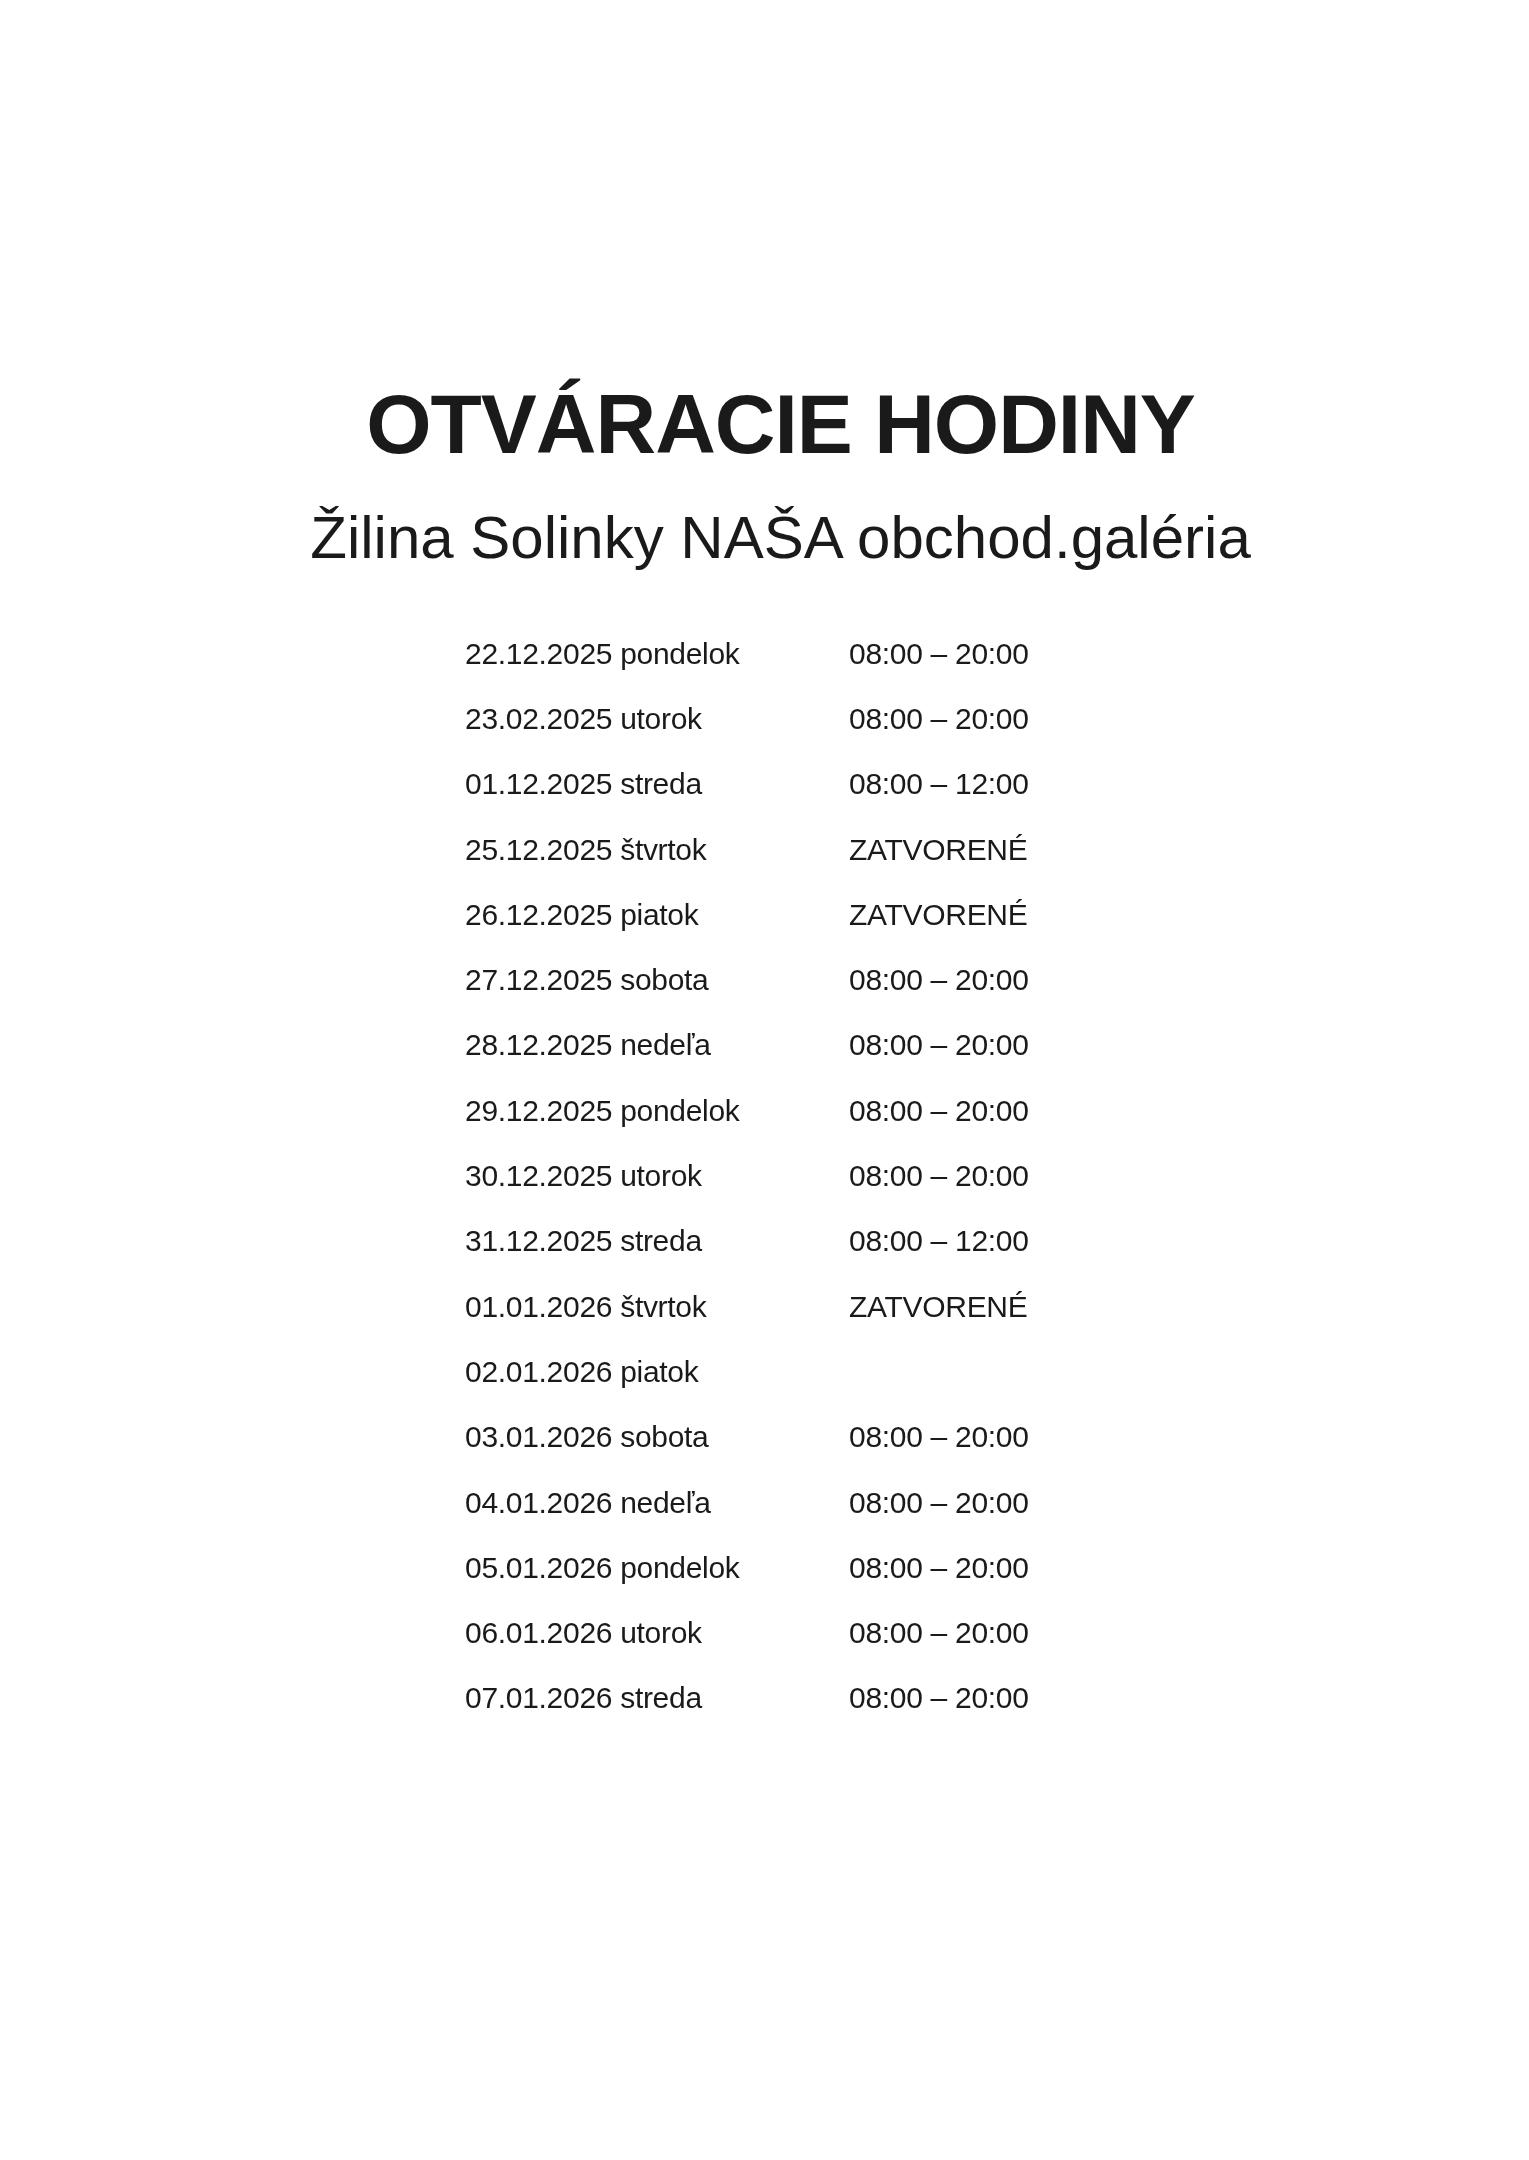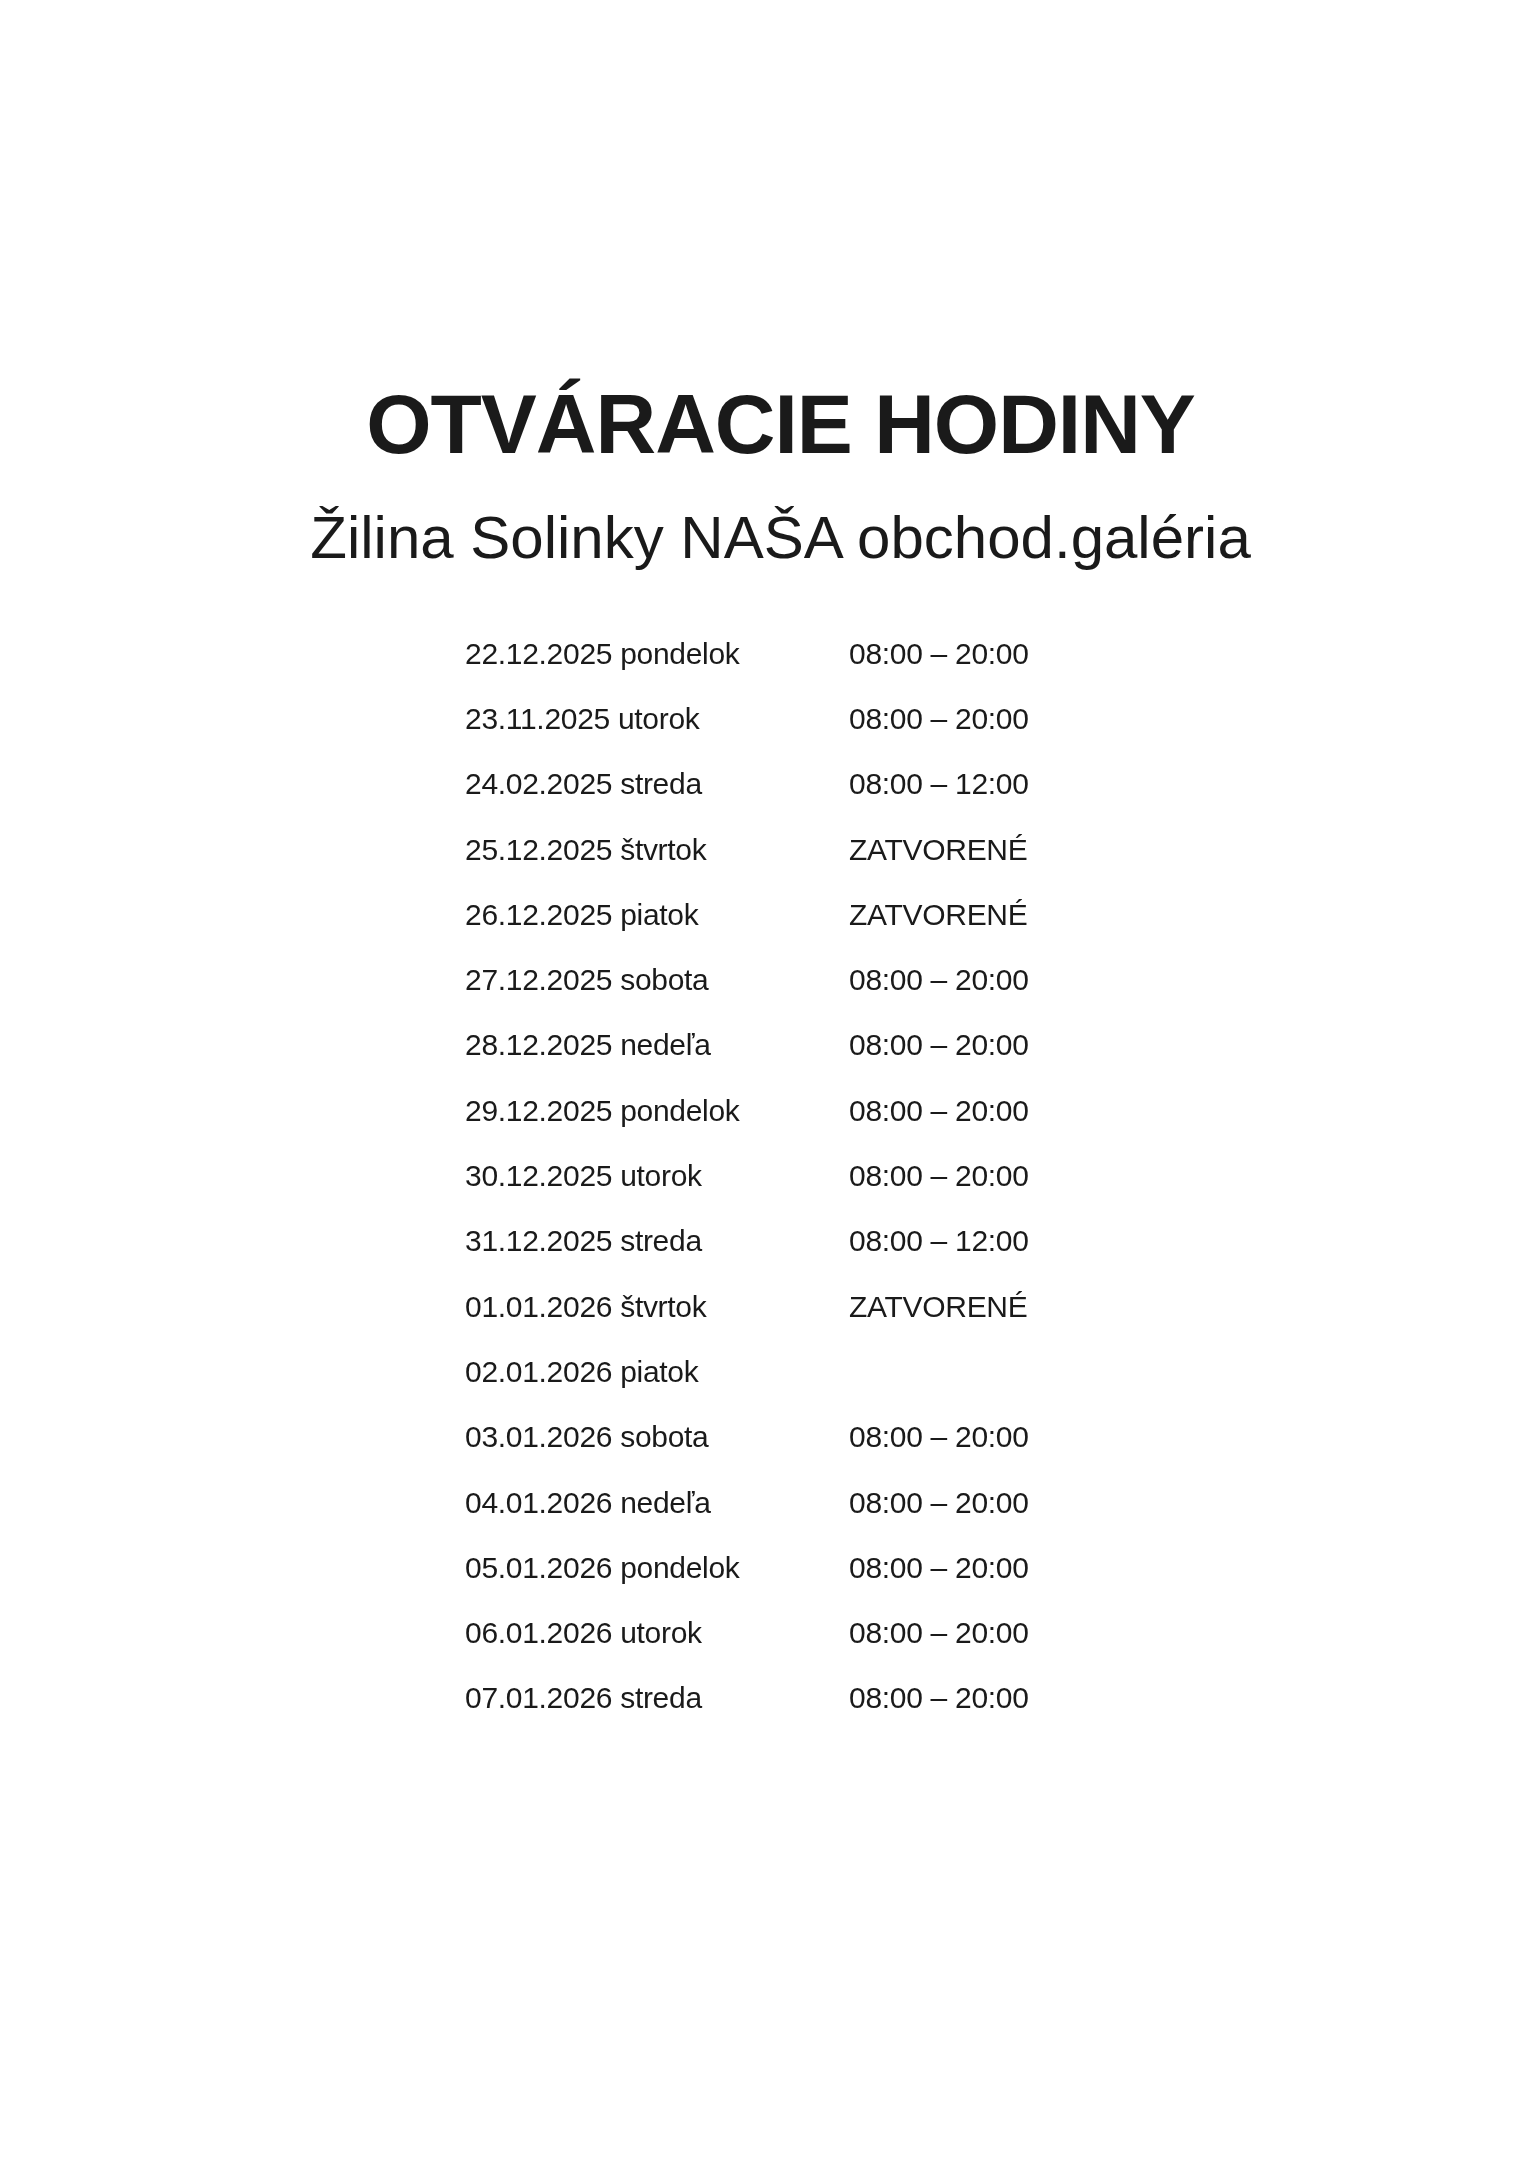--- a/index.html
+++ b/index.html
@@ -76,26 +76,26 @@
   <h2 class="doc-subtitle">Žilina Solinky NAŠA obchod.galéria</h2>
 
   <div class="schedule">
 
       <div class="schedule-row">
         <span class="schedule-date">22.12.2025 pondelok</span>
         <span class="schedule-hours">08:00 – 20:00</span>
       </div>
 
       <div class="schedule-row">
-        <span class="schedule-date">23.11.2025 utorok</span>
+        <span class="schedule-date">23.02.2025 utorok</span>
         <span class="schedule-hours">08:00 – 20:00</span>
       </div>
 
       <div class="schedule-row">
-        <span class="schedule-date">24.02.2025 streda</span>
+        <span class="schedule-date">01.12.2025 streda</span>
         <span class="schedule-hours">08:00 – 12:00</span>
       </div>
 
       <div class="schedule-row">
         <span class="schedule-date">25.12.2025 štvrtok</span>
         <span class="schedule-hours">ZATVORENÉ</span>
       </div>
 
       <div class="schedule-row">
         <span class="schedule-date">26.12.2025 piatok</span>

